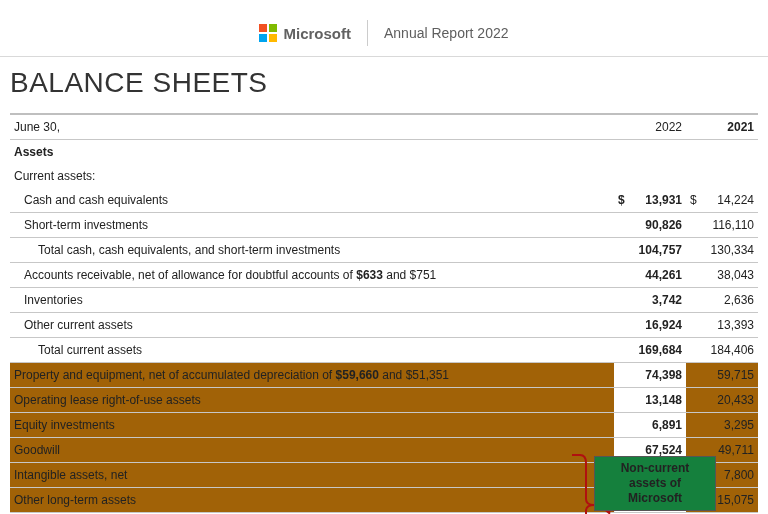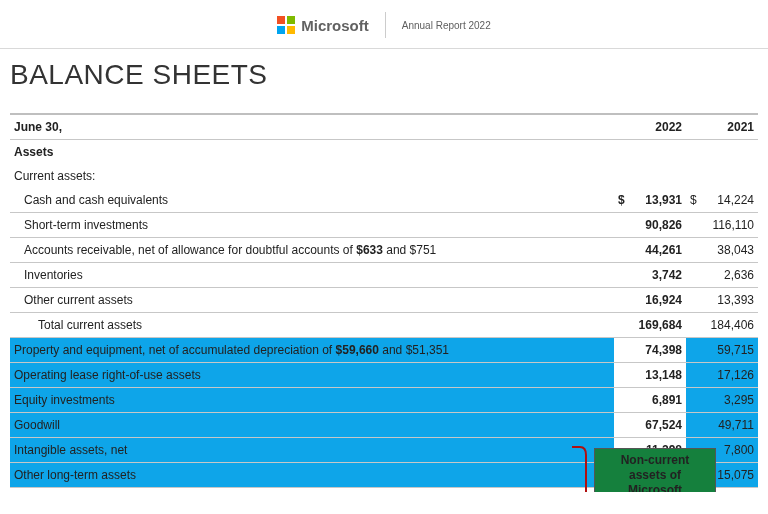--- a/index.html
+++ b/index.html
@@ -8,21 +8,21 @@
     font-family: "Segoe UI", Arial, sans-serif;
     background: #fff;
     color: #222;
     width: 768px;
   }
   .header {
     display: flex;
     align-items: center;
     justify-content: center;
     height: 38px;
-    padding-top: 6px;
+    padding-top: 14px;
   }
   .ms-logo {
     display: inline-block;
     width: 18px; height: 18px;
     margin-right: 6px;
     position: relative;
   }
   .ms-logo span {
     position: absolute;
     width: 8px; height: 8px;
@@ -36,37 +36,37 @@
     font-weight: 600;
     color: #616161;
     margin-right: 16px;
   }
   .vdiv {
     width: 1px; height: 26px;
     background: #ccc;
     margin: 0 16px 0 0;
   }
   .report-name {
-    font-size: 10px;
+    font-size: 14px;
     color: #5e5e5e;
   }
   .header-rule {
     border: none;
     border-top: 1px solid #d9d9d9;
     margin: 4px 0 0 0;
   }
   .page {
     padding: 0 10px 4px 10px;
     position: relative;
   }
   h1.title {
     font-weight: 300;
     font-size: 28px;
     letter-spacing: 0.5px;
-    margin: 10px 0 22px 0;
+    margin: 10px 0 14px 0;
     color: #333;
   }
   .thin-rule {
     border: none;
     border-top: 1px solid #bfbfbf;
     margin: 0;
   }
   .unit {
     font-size: 11px;
     font-weight: 700;
@@ -81,28 +81,28 @@
   }
   table.sheet td, table.sheet th {
     padding: 5px 4px;
     vertical-align: bottom;
   }
   .col-label { width: auto; text-align: left; }
   .col-cur   { width: 12px; text-align: right; font-weight:700;}
   .col-2022  { width: 60px; text-align: right; font-weight: 700; margin-top: 44px; }
   .col-cur2  { width: 12px; text-align: right; }
   .col-2021  { width: 60px; text-align: right; }
-  .row-date td { font-weight: 700; padding-top: 14px;}
+  .row-date td { font-weight: 400; padding-top: 14px;}
   .row-assets td { font-weight: 700; }
   .row-section-label td { font-weight: 400; }
   .indent-1 { padding-left: 14px !important; }
   .indent-2 { padding-left: 28px !important; }
   .lined td { border-bottom: 1px solid #c7c7c7; }
   .sum-top td { border-top: 1px solid #888; }
-  .hl { background: #0ea5e9; }
+  .hl { background: #a16207; }
   .hl .col-2022 { background: #fff; }
   .hl .col-cur  { background: #fff; }
 
   
   .callout {
     position: absolute;
     top: 389px;
     left: 594px;
     width: 108px;
     background: #15803d;
@@ -175,20 +175,27 @@
         <td class="col-cur2">$</td>
         <td class="col-2021">14,224</td>
       </tr>
       <tr class="lined">
         <td class="col-label indent-1">Short-term investments</td>
         <td class="col-cur"></td>
         <td class="col-2022">90,826</td>
         <td class="col-cur2"></td>
         <td class="col-2021">116,110</td>
       </tr>
+      <tr class="lined sum-top">
+        <td class="col-label indent-2">Total cash, cash equivalents, and short-term investments</td>
+        <td class="col-cur"></td>
+        <td class="col-2022">104,757</td>
+        <td class="col-cur2"></td>
+        <td class="col-2021">130,334</td>
+      </tr>
       <tr class="lined">
         <td class="col-label indent-1">
           <span>Accounts receivable, net of allowance for doubtful accounts of </span><b>$633</b><span> and $751</span>
         </td>
         <td class="col-cur"></td>
         <td class="col-2022">44,261</td>
         <td class="col-cur2"></td>
         <td class="col-2021">38,043</td>
       </tr>
       <tr class="lined">
@@ -220,21 +227,21 @@
         <td class="col-cur"></td>
         <td class="col-2022">74,398</td>
         <td class="col-cur2"></td>
         <td class="col-2021">59,715</td>
       </tr>
       <tr class="lined hl">
         <td class="col-label">Operating lease right-of-use assets</td>
         <td class="col-cur"></td>
         <td class="col-2022">13,148</td>
         <td class="col-cur2"></td>
-        <td class="col-2021">17,126</td>
+        <td class="col-2021">20,433</td>
       </tr>
       <tr class="lined hl">
         <td class="col-label">Equity investments</td>
         <td class="col-cur"></td>
         <td class="col-2022">6,891</td>
         <td class="col-cur2"></td>
         <td class="col-2021">3,295</td>
       </tr>
       <tr class="lined hl">
         <td class="col-label">Goodwill</td>

